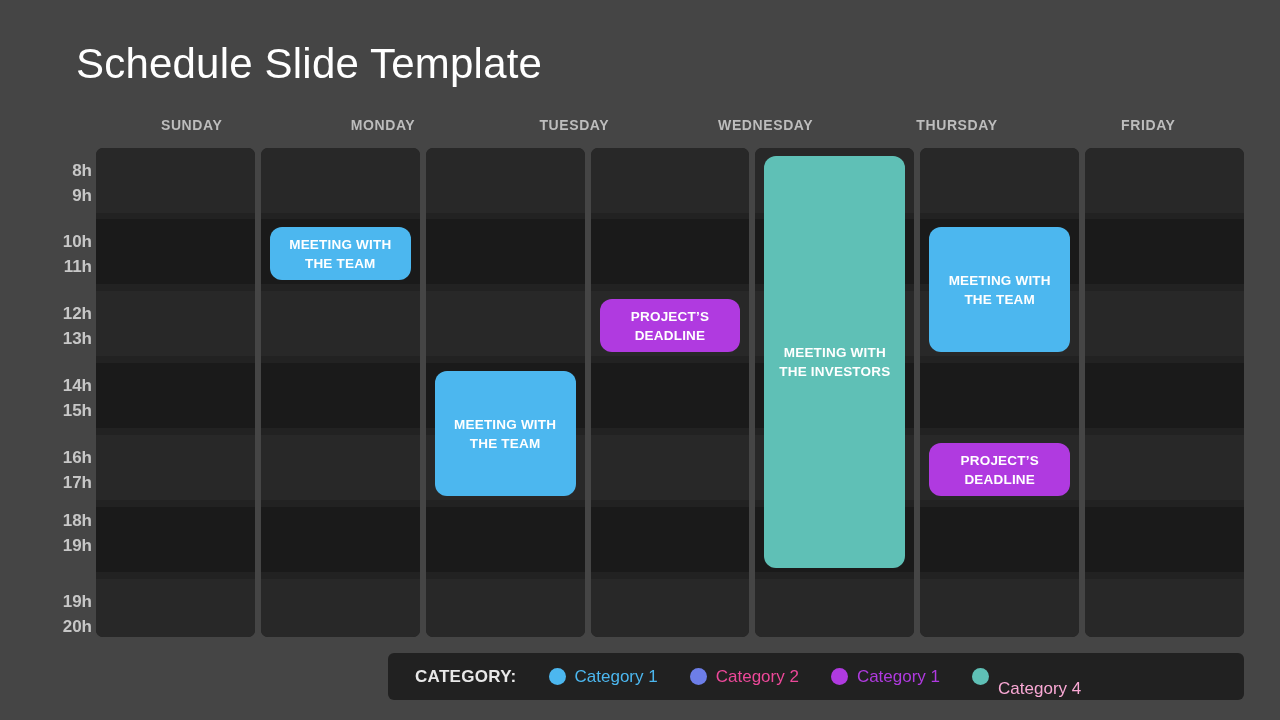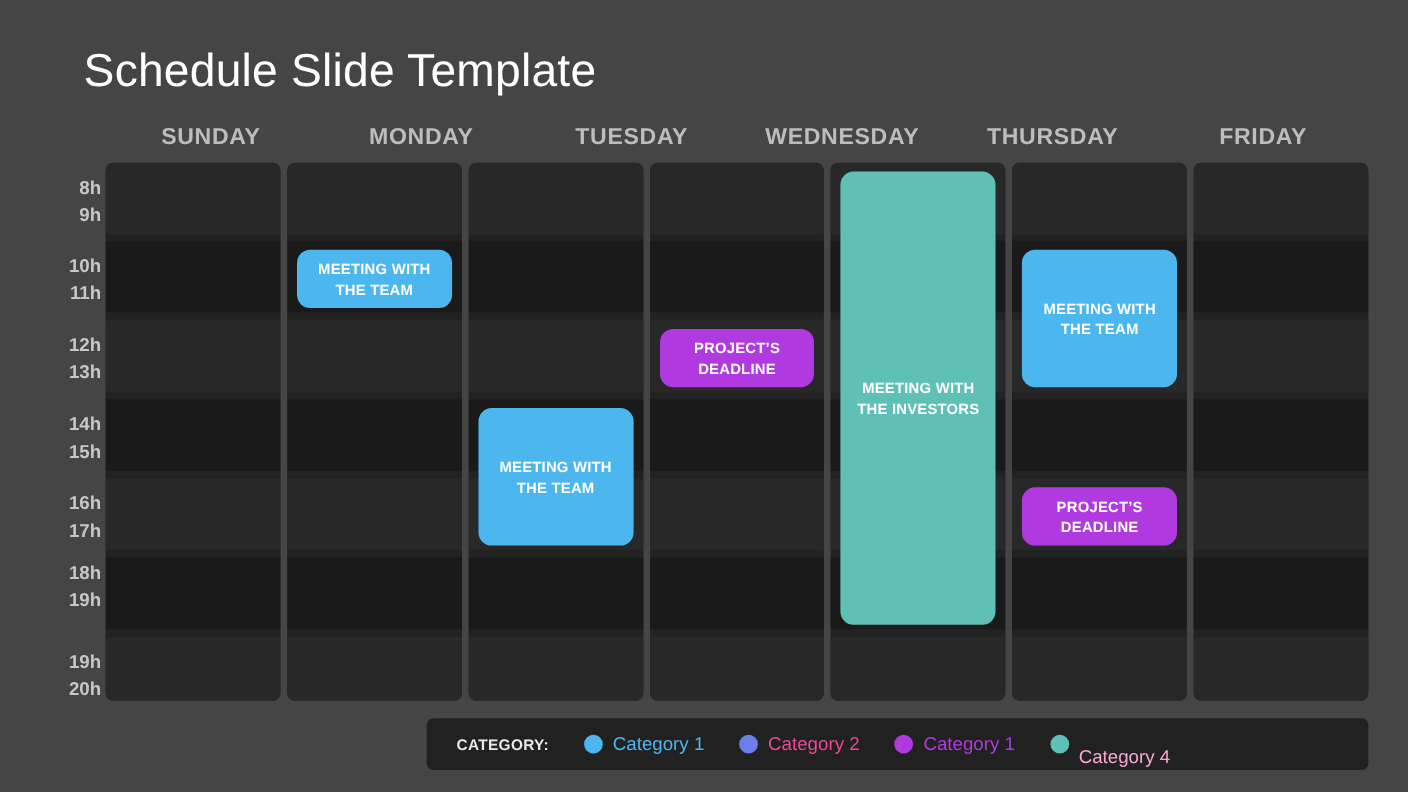--- a/index.html
+++ b/index.html
@@ -41,21 +41,21 @@
     position: absolute;
     left: 60px;
     top: 0px;
     width: 1148px;
     height: 32px;
     display: flex;
   }
   .weekday-cell {
     flex: 1 1 0;
     text-align: center;
-    font-size: 21px;
+    font-size: 14px;
     font-weight: bold;
     color: #bdbdbd;
     letter-spacing: 0.6px;
     line-height: 26px;
   }
 
   
   #time-gutter {
     position: absolute;
     left: 0px;
@@ -133,21 +133,21 @@
     left: 388px;
     top: 653px;
     width: 856px;
     height: 47px;
     background: #212121;
     border-radius: 6px;
     display: flex;
     align-items: center;
   }
   #legend-title {
-    font-size: 14px;
+    font-size: 17px;
     font-weight: bold;
     color: #e8e8e8;
     margin-left: 27px;
     letter-spacing: 0.3px;
     white-space: nowrap;
   }
   .legend-item {
     display: flex;
     align-items: center;
     margin-left: 32px;

